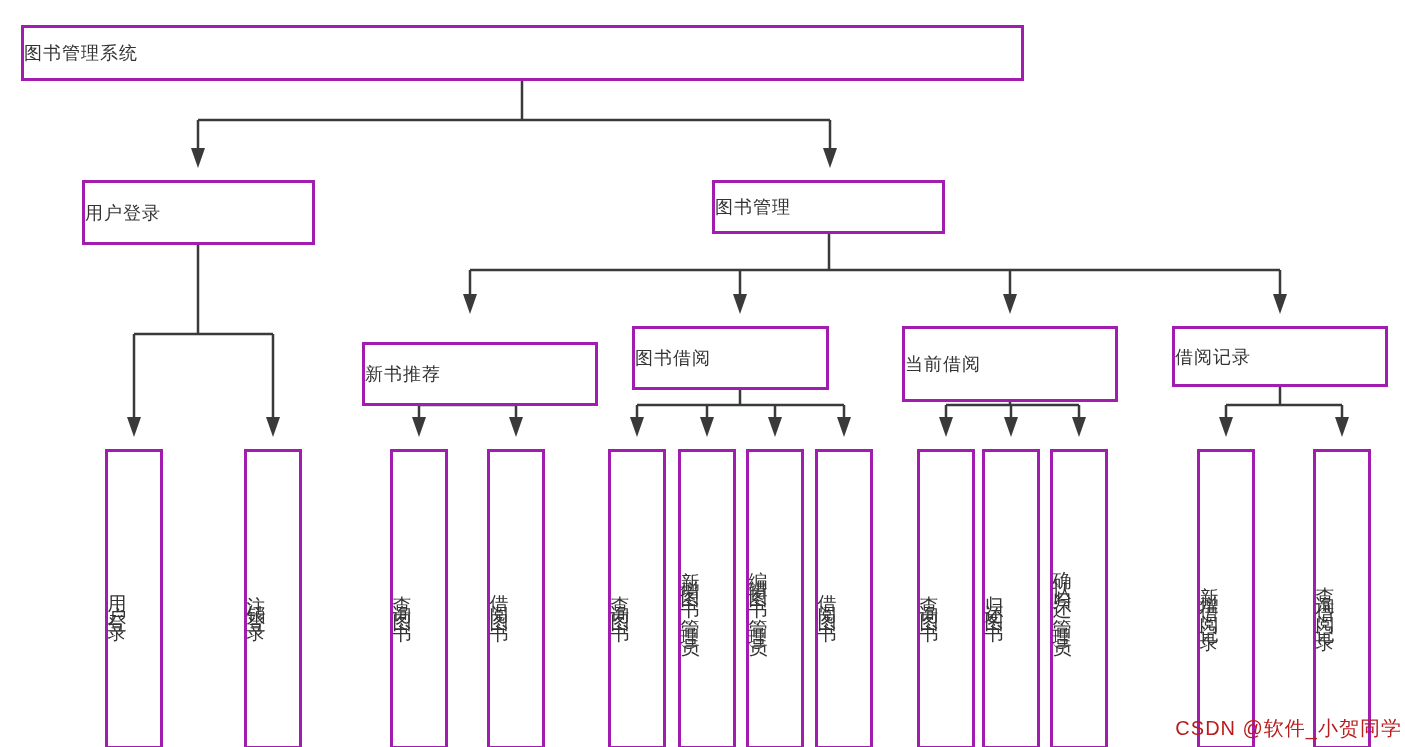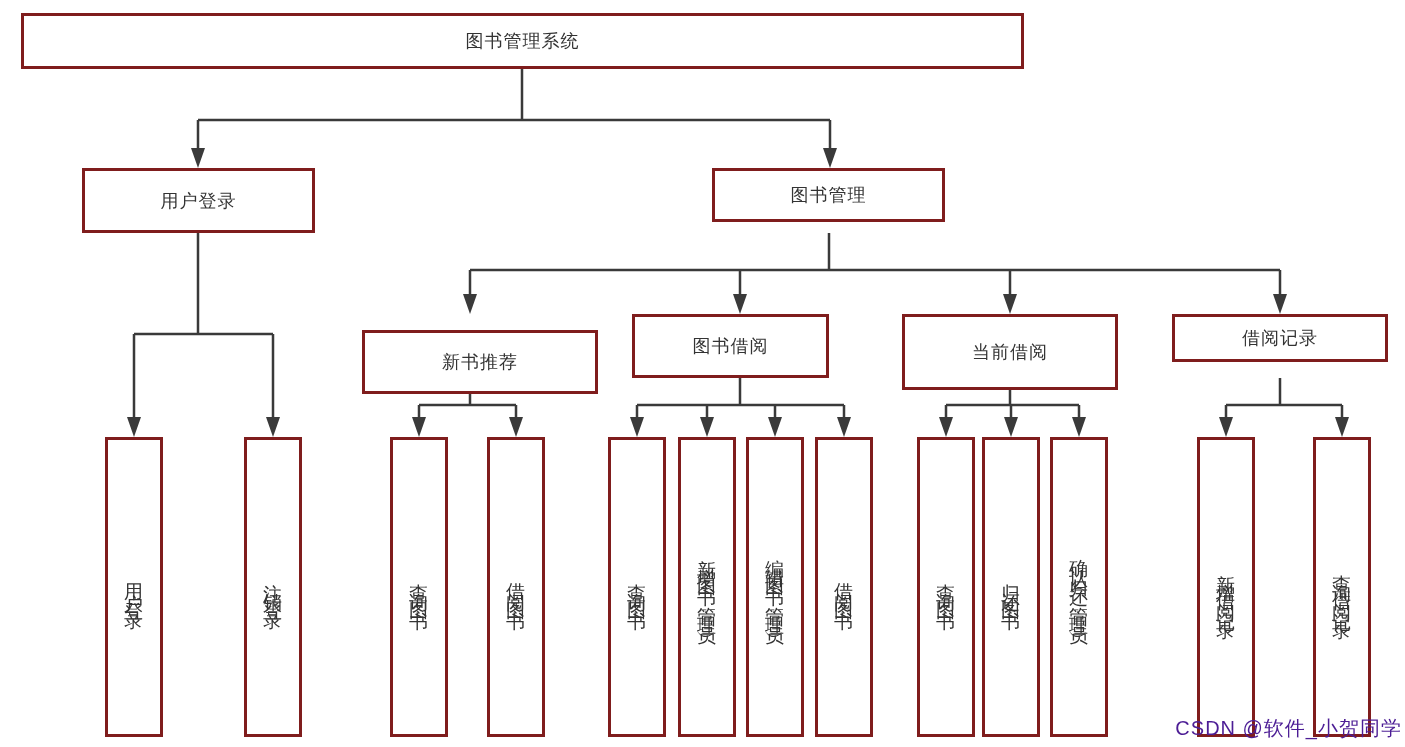--- a/index.html
+++ b/index.html
@@ -18,46 +18,47 @@
   }
   svg.connectors {
     position: absolute;
     left: 0;
     top: 0;
     z-index: 0;
   }
   .node {
     position: absolute;
     background: #ffffff;
-    border: 3px solid #7f1d1d;
+    border: 3px solid #a21caf;
     box-sizing: border-box;
     display: flex;
     align-items: center;
-    justify-content: center;
+    justify-content: flex-start;
     z-index: 1;
+    margin-top: 12px;
   }
   .hnode {
     font-size: 18px;
     letter-spacing: 1px;
     white-space: nowrap;
   }
   .vnode span {
     writing-mode: vertical-rl;
     text-orientation: mixed;
     font-size: 19px;
     letter-spacing: 0.5em;
     line-height: 1;
   }
   .watermark {
     position: absolute;
     right: 3px;
     bottom: 5px;
     z-index: 2;
     font-size: 20px;
-    color: #4c1d95;
+    color: #b91c1c;
     letter-spacing: 1px;
     white-space: nowrap;
   }
 </style>
 </head>
 <body>
 
 <div class="canvas">
 
   <svg class="connectors" width="1405" height="747" viewBox="0 0 1405 747">
@@ -105,21 +106,21 @@
 
   <div class="node hnode" style="left:362px; top:330px; width:236px; height:64px;">
     <span>新书推荐</span>
   </div>
   <div class="node hnode" style="left:632px; top:314px; width:197px; height:64px;">
     <span>图书借阅</span>
   </div>
   <div class="node hnode" style="left:902px; top:314px; width:216px; height:76px;">
     <span>当前借阅</span>
   </div>
-  <div class="node hnode" style="left:1172px; top:314px; width:216px; height:48px;">
+  <div class="node hnode" style="left:1172px; top:314px; width:216px; height:61px;">
     <span>借阅记录</span>
   </div>
 
   <div class="node vnode" style="left:105px; top:437px; width:58px; height:300px;">
     <span>用户登录</span>
   </div>
   <div class="node vnode" style="left:244px; top:437px; width:58px; height:300px;">
     <span>注销登录</span>
   </div>
 

